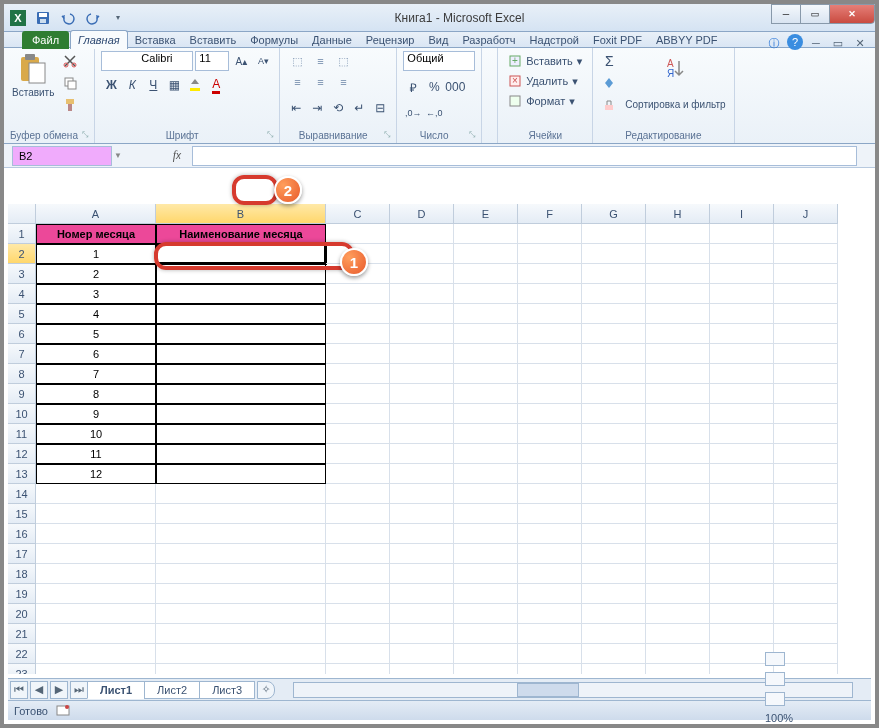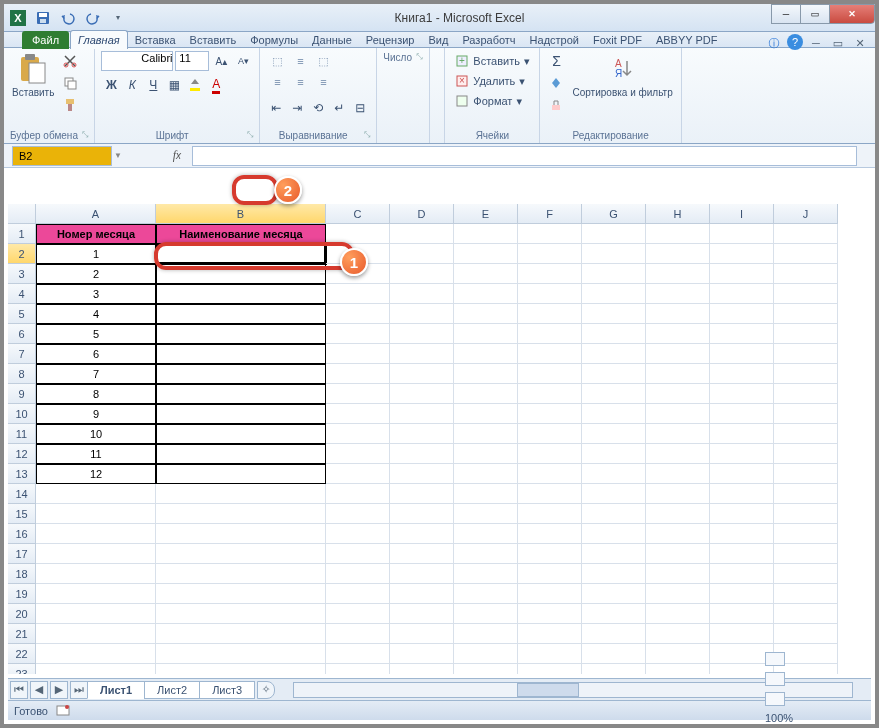--- a/index.html
+++ b/index.html
@@ -36,21 +36,21 @@
 .font-select { font-size: 11px; border: 1px solid #a7bdd9; height: 20px; padding: 0 3px; background: #fff; }
 .boldrow { display: flex; gap: 1px; margin-top: 2px; }
 .boldrow .b { width: 20px; height: 20px; display: flex; align-items: center; justify-content: center; font-size: 12px; color: #3b5272; }
 .alngrid { display: grid; grid-template-columns: repeat(3, 22px); grid-auto-rows: 20px; gap: 1px; }
 .alngrid div { display: flex; align-items: center; justify-content: center; color: #6b85a6; font-size: 11px; }
 .rowbtn { display: flex; align-items: center; gap: 4px; font-size: 11px; color: #3b5272; height: 20px; padding: 0 4px; }
 .rowbtn svg { flex-shrink: 0; }
 
 
 .fxrow { height: 24px; display: flex; align-items: center; border-bottom: 1px solid #b7c9df; background: #eef3f9; position: relative; }
-.namebox { width: 100px; border: 1px solid #a7bdd9; background: #eab308; height: 20px; font-size: 11px; padding: 0 6px; margin-left: 8px; display: flex; align-items: center; }
+.namebox { width: 100px; border: 1px solid #a7bdd9; background: #f0abfc; height: 20px; font-size: 11px; padding: 0 6px; margin-left: 8px; display: flex; align-items: center; }
 .fx-icon-wrap { position: relative; margin-left: 44px; }
 .fx-icon { width: 22px; height: 20px; display: flex; align-items: center; justify-content: center; font-style: italic; font-size: 12px; color: #555; font-family: 'Times New Roman', serif; }
 .fx-highlight { position: absolute; border: 4px solid #d63a2e; border-radius: 12px; box-shadow: 0 0 4px rgba(0,0,0,.3); pointer-events: none; }
 .fx-highlight.h2 { left: 228px; top: 171px; width: 46px; height: 30px; }
 .fx-highlight.h1 { left: 150px; top: 238px; width: 200px; height: 28px; }
 .callout { position: absolute; width: 28px; height: 28px; border-radius: 50%; background: radial-gradient(circle at 30% 30%, #ff9e5c, #e85a2c); border: 2px solid #fff; box-shadow: 0 2px 4px rgba(0,0,0,.4); color: #fff; font-weight: bold; display: flex; align-items: center; justify-content: center; font-size: 15px; }
 .callout.c2 { left: 270px; top: 172px; }
 .callout.c1 { left: 336px; top: 244px; }
 .formula-bar { flex: 1; border: 1px solid #a7bdd9; background: #fff; height: 20px; margin: 0 18px 0 4px; }
 
@@ -175,21 +175,21 @@
             </svg>
           </div>
       </div>
     </div>
     <div class="ribgroup-label"><span>Буфер обмена</span><span class="dialog-launch">⤡</span></div>
   </div>
 
   <div class="ribgroup">
     <div class="ribgroup-body" style="flex-direction:column;gap:2px;">
       <div class="font-row">
-        <div class="font-select" style="width:72px;padding-left:39px;">Calibri</div>
+        <div class="font-select" style="width:92px;padding-left:39px;">Calibri</div>
         <div class="font-select" style="width:34px;">11</div>
         <div class="smallbtn" style="font-size:10px;">A▴</div>
         <div class="smallbtn" style="font-size:9px;">A▾</div>
       </div>
       <div class="boldrow">
         <div class="b" style="font-weight:bold;">Ж</div>
         <div class="b" style="font-style:italic;">К</div>
         <div class="b" style="text-decoration:underline;">Ч</div>
         <div class="b">▦</div>
         <div class="b">
@@ -221,20 +221,32 @@
         <div class="b">⇥</div>
         <div class="b">⟲</div>
         <div class="b">↵</div>
         <div class="b">⊟</div>
       </div>
     </div>
     <div class="ribgroup-label"><span>Выравнивание</span><span class="dialog-launch">⤡</span></div>
   </div>
 
   <div class="ribgroup">
+    <div class="ribgroup-body" style="flex-direction:column;">
+      <div class="font-select" style="width:72px;">Общий</div>
+      <div class="boldrow">
+        <div class="b">₽</div>
+        <div class="b">%</div>
+        <div class="b">000</div>
+      </div>
+      <div class="boldrow">
+        <div class="b" style="font-size:9px;">,0→</div>
+        <div class="b" style="font-size:9px;">←,0</div>
+      </div>
+    </div>
     <div class="ribgroup-label"><span>Число</span><span class="dialog-launch">⤡</span></div>
   </div>
 
   <div class="ribgroup">
     <div class="ribgroup-label">&nbsp;</div>
   </div>
 
   <div class="ribgroup">
     <div class="ribgroup-body" style="flex-direction:column;gap:0;">
       <div class="rowbtn"><svg width="14" height="14">
@@ -269,21 +281,21 @@
           </div>
       </div>
       <div class="bigbtn">
         <div class="bigbtn-icon">
             <svg width="28" height="24" viewBox="0 0 28 24">
               <text x="6" y="10" font-size="10" fill="#c55">А</text>
               <text x="6" y="20" font-size="10" fill="#36c">Я</text>
               <path d="M18 4 L18 18 M14 14 L18 18 L22 14" stroke="#888" fill="none" stroke-width="1.5"></path>
             </svg>
           </div>
-        <span style="text-align:center;line-height:1.1;">Сортировка и фильтр</span>
+        <span style="text-align:center;line-height:1.1;margin-top:12px;">Сортировка и фильтр</span>
       </div>
     </div>
     <div class="ribgroup-label">Редактирование</div>
   </div>
 </div>
 
 <div class="fxrow">
   <div class="namebox">B2</div>
   <span style="font-size:8px;color:#888;margin-left:2px;">▼</span>
   <div class="fx-icon-wrap">

